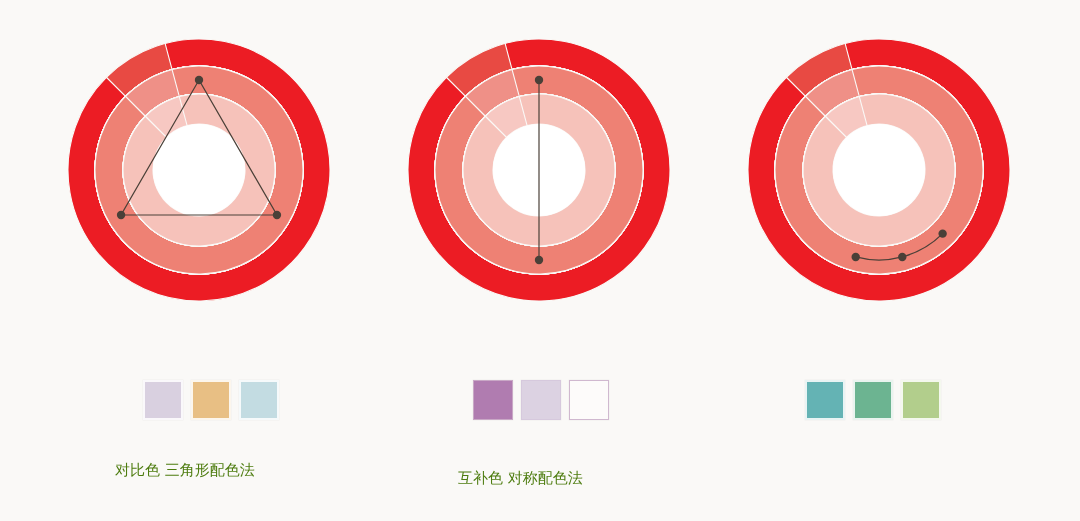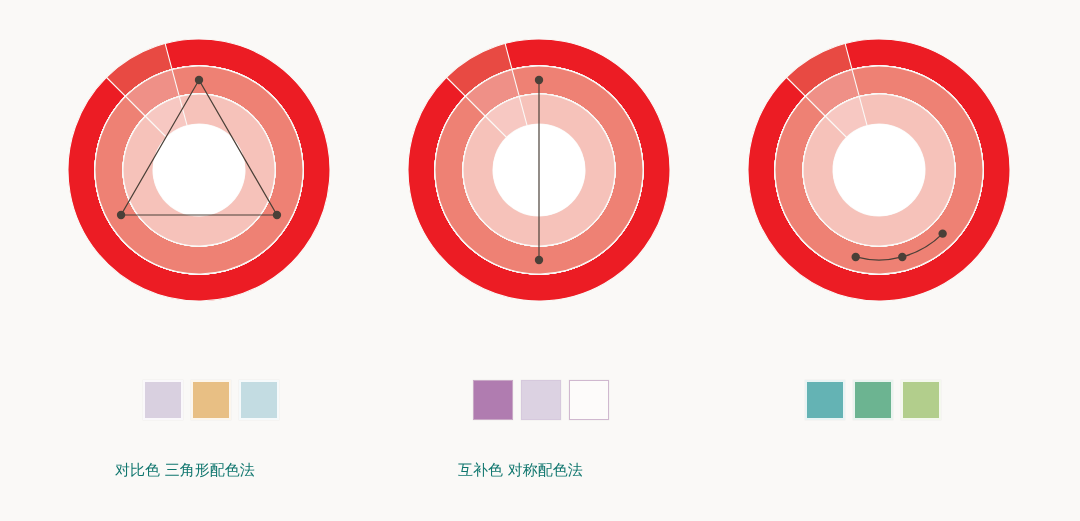--- a/index.html
+++ b/index.html
@@ -54,25 +54,25 @@
     border: 2px solid rgba(255,255,255,0.85);
     box-shadow: 0 0 0 0.5px rgba(0,0,0,0.04);
   }
 
   .caption {
     position: absolute;
     top: 458px;
     height: 24px;
     line-height: 24px;
     font-size: 15px;
-    color: #0f766e;
+    color: #4d7c0f;
     white-space: nowrap;
   }
   .caption.c1 { left: 115px; }
-  .caption.c2 { left: 458px; }
+  .caption.c2 { left: 458px; margin-top: 8px; }
   .caption.c3 { left: 795px; }
 
   .marker-dot { fill: #4a4038; }
   .marker-line {
     stroke: #4a4038;
     stroke-width: 1.2;
     fill: none;
   }
   .seg { stroke: #faf9f7; stroke-width: 1.1; }
   .hub { fill: #ffffff; }

